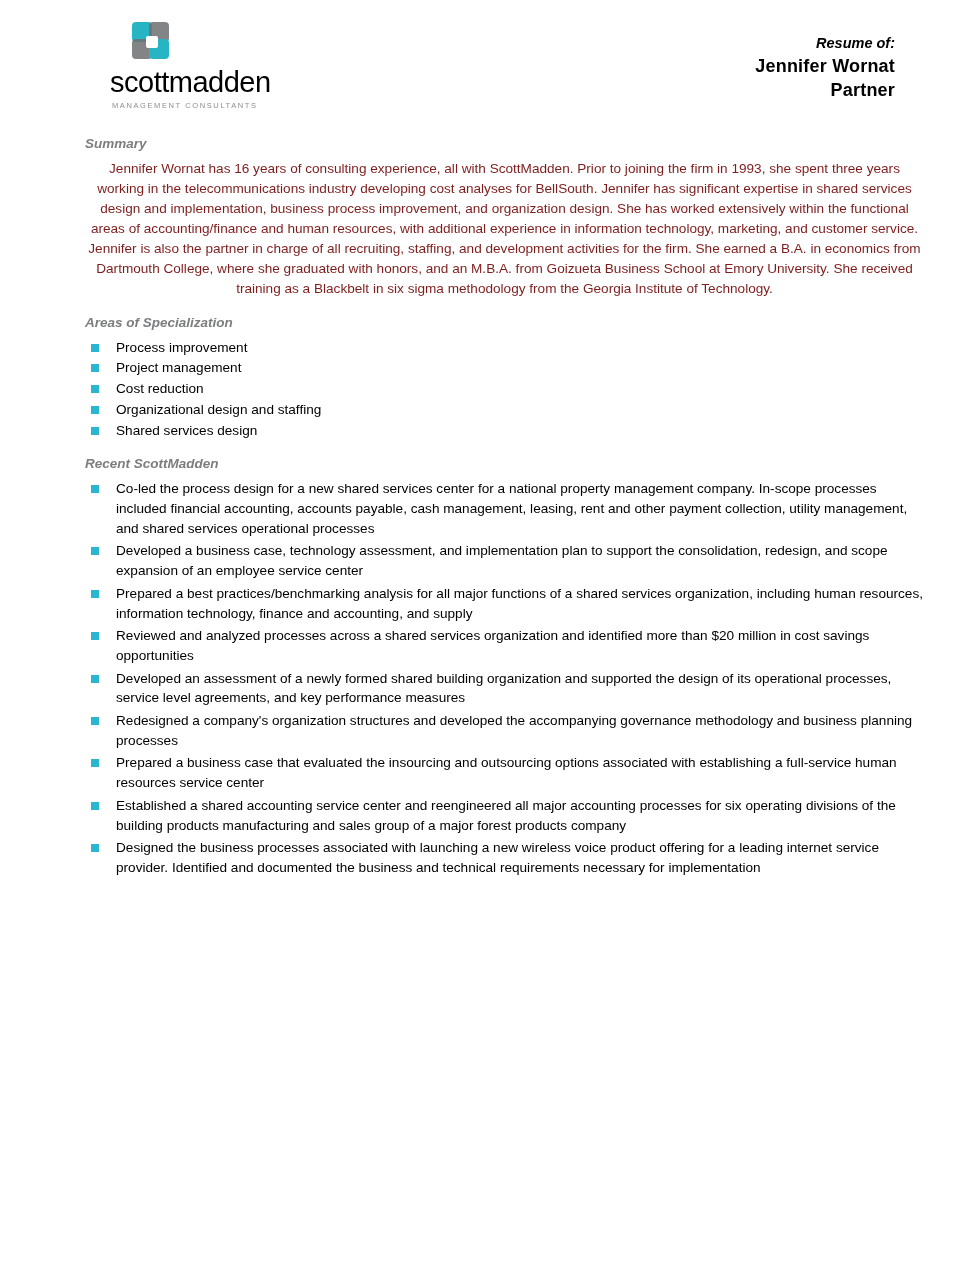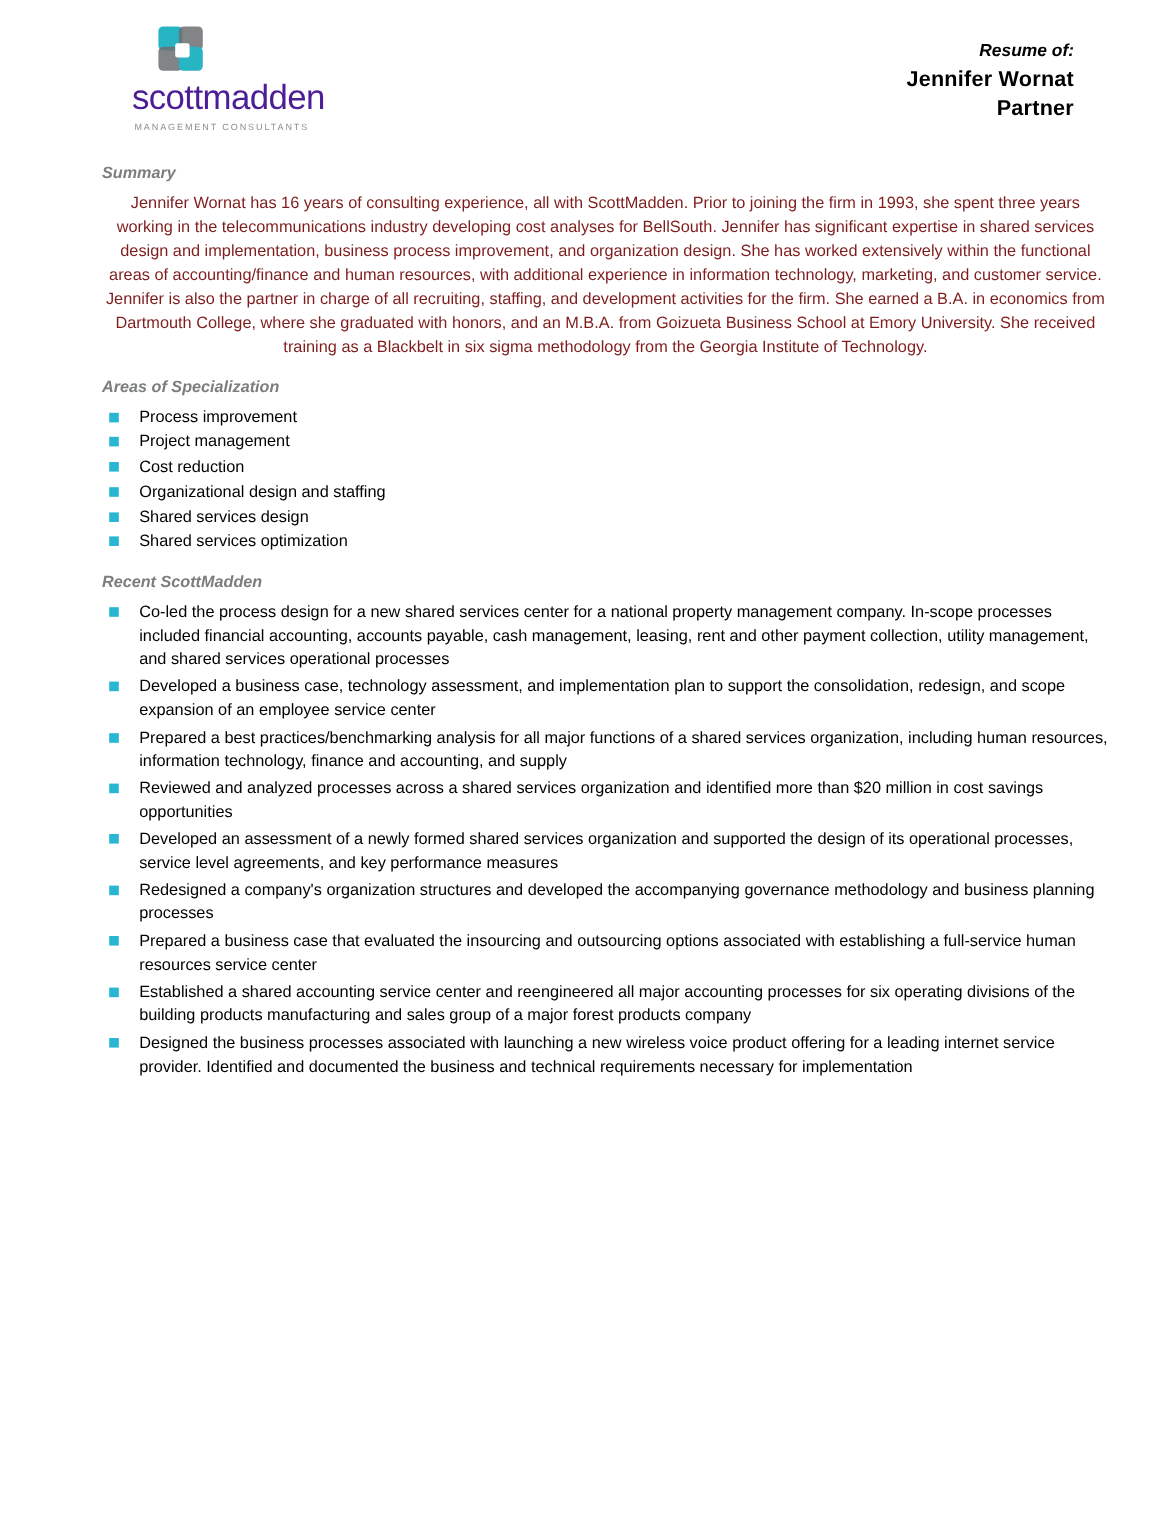--- a/index.html
+++ b/index.html
@@ -54,21 +54,21 @@
     left: 14px;
     top: 14px;
     width: 12px;
     height: 12px;
     background: #ffffff;
     border-radius: 2px;
   }
   .logo-word {
     font-size: 29px;
     letter-spacing: -0.5px;
-    color: #4c1d95;
+    color: #000000;
     font-weight: 400;
   }
   .logo-sub {
     font-size: 7.5px;
     letter-spacing: 1.6px;
     color: #8c8e90;
     margin-top: 2px;
     margin-left: 2px;
   }
   .header-right {
@@ -169,30 +169,29 @@
     <h2 class="section-heading">Summary</h2>
     <p class="summary-para">Jennifer Wornat has 16 years of consulting experience, all with ScottMadden. Prior to joining the firm in 1993, she spent three years working in the telecommunications industry developing cost analyses for BellSouth. Jennifer has significant expertise in shared services design and implementation, business process improvement, and organization design. She has worked extensively within the functional areas of accounting/finance and human resources, with additional experience in information technology, marketing, and customer service. Jennifer is also the partner in charge of all recruiting, staffing, and development activities for the firm. She earned a B.A. in economics from Dartmouth College, where she graduated with honors, and an M.B.A. from Goizueta Business School at Emory University. She received training as a Blackbelt in six sigma methodology from the Georgia Institute of Technology.</p>
 
     <h2 class="section-heading">Areas of Specialization</h2>
     <ul class="bullets">
       <li><span class="sq"></span><span>Process improvement</span></li>
       <li><span class="sq"></span><span>Project management</span></li>
       <li><span class="sq"></span><span>Cost reduction</span></li>
       <li><span class="sq"></span><span>Organizational design and staffing</span></li>
       <li><span class="sq"></span><span>Shared services design</span></li>
-      <li><span class="sq"></span><span>Shared services optimization</span></li>
     </ul>
 
     <h2 class="section-heading">Recent ScottMadden</h2>
     <ul class="bullets assignments">
       <li><span class="sq"></span><span>Co-led the process design for a new shared services center for a national property management company. In-scope processes included financial accounting, accounts payable, cash management, leasing, rent and other payment collection, utility management, and shared services operational processes</span></li>
       <li><span class="sq"></span><span>Developed a business case, technology assessment, and implementation plan to support the consolidation, redesign, and scope expansion of an employee service center</span></li>
       <li><span class="sq"></span><span>Prepared a best practices/benchmarking analysis for all major functions of a shared services organization, including human resources, information technology, finance and accounting, and supply</span></li>
       <li><span class="sq"></span><span>Reviewed and analyzed processes across a shared services organization and identified more than $20 million in cost savings opportunities</span></li>
-      <li><span class="sq"></span><span>Developed an assessment of a newly formed shared services organization and supported the design of its operational processes, service level agreements, and key performance measures</span></li>
+      <li><span class="sq"></span><span>Developed an assessment of a newly formed shared building organization and supported the design of its operational processes, service level agreements, and key performance measures</span></li>
       <li><span class="sq"></span><span>Redesigned a company's organization structures and developed the accompanying governance methodology and business planning processes</span></li>
       <li><span class="sq"></span><span>Prepared a business case that evaluated the insourcing and outsourcing options associated with establishing a full-service human resources service center</span></li>
       <li><span class="sq"></span><span>Established a shared accounting service center and reengineered all major accounting processes for six operating divisions of the building products manufacturing and sales group of a major forest products company</span></li>
       <li><span class="sq"></span><span>Designed the business processes associated with launching a new wireless voice product offering for a leading internet service provider. Identified and documented the business and technical requirements necessary for implementation</span></li>
     </ul>
 
   </div>
 
 </div>
 

